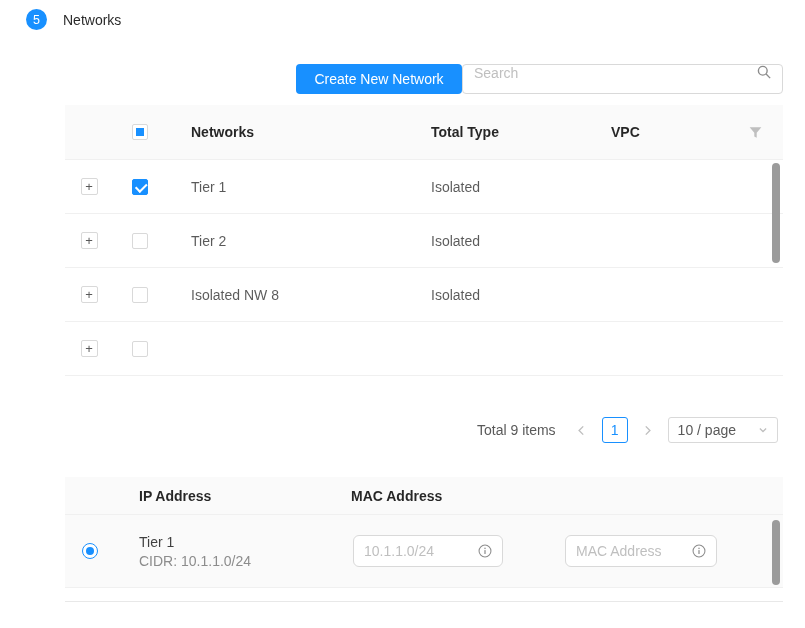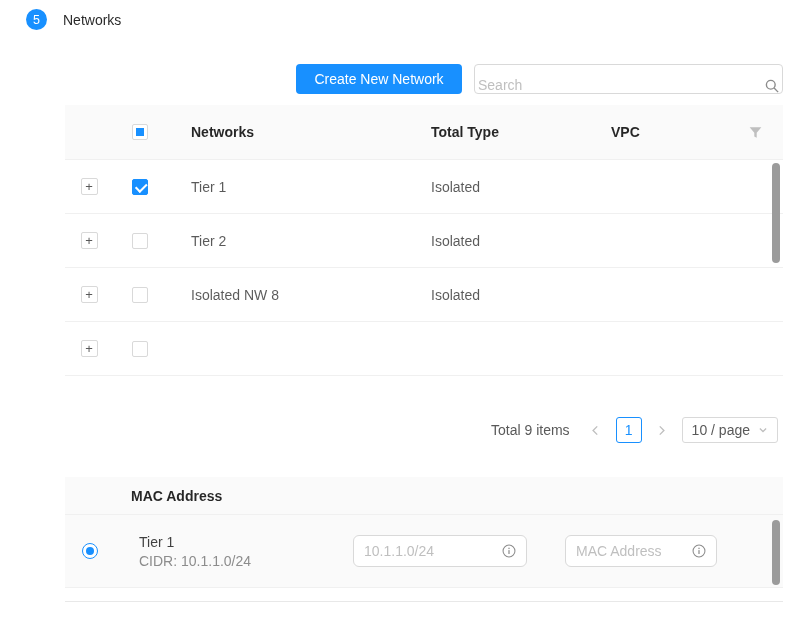--- a/index.html
+++ b/index.html
@@ -16,28 +16,28 @@
   
   .step-row { position:absolute; top:9px; left:26px; display:flex; align-items:center; gap:16px; }
   .step-badge {
     width:21px; height:21px; border-radius:50%;
     background:#1890ff; color:#fff; font-size:12.5px;
     display:flex; align-items:center; justify-content:center;
   }
   .step-label { color:rgba(0,0,0,0.85); font-size:14px; }
 
   
-  .toolbar { position:absolute; top:64px; left:296px; width:487px; height:36px; display:flex; gap:12px; }
+  .toolbar { position:absolute; top:64px; left:296px; width:487px; height:36px; display:flex; gap:0; }
   .create-btn {
     width:166px; height:30px; background:#1890ff; color:#fff;
     border:none; border-radius:4px; font-size:14px; font-family:inherit; cursor:pointer;
   }
   .search-box {
     flex:1; height:30px; border:1px solid #d9d9d9; border-radius:4px;
-    background:#fff; display:flex; align-items:flex-end; padding:0 3px; gap:8px;
+    background:#fff; display:flex; align-items:flex-start; padding:0 11px; gap:8px;
   }
   .search-box input {
     flex:1; min-width:0; border:none; outline:none; background:transparent;
     font:inherit; color:rgba(0,0,0,0.65);
   }
   input::placeholder { color:#bfbfbf; }
   .icon { display:inline-flex; align-items:center; justify-content:center; }
 
   
   .tbl { position:absolute; left:65px; width:718px; background:#fff; }
@@ -91,21 +91,21 @@
     width:24px; height:26px; background:none; border:none; cursor:pointer;
     display:flex; align-items:center; justify-content:center;
   }
   .pg-page {
     width:26px; height:26px; background:#fff; border:1px solid #1890ff; border-radius:3px;
     color:#1890ff; font:inherit; cursor:pointer;
     display:flex; align-items:center; justify-content:center;
   }
   .pg-select {
     height:26px; border:1px solid #d9d9d9; border-radius:3px; background:#fff;
-    display:flex; align-items:center; gap:8px; padding:0 9px; cursor:pointer; color:#595959;
+    display:flex; align-items:center; gap:22px; padding:0 9px; cursor:pointer; color:#595959;
   }
 
   
   .table2 { top:477px; }
   .table2 .tbl-header { height:38px; }
   .table2 .tbl-row { height:73px; background:#fafafa; }
   .c-radio { width:50px; display:flex; justify-content:center; }
   .c-defname { width:214px; padding-left:24px; }
   .c-ip   { width:220px; padding-left:24px; }
   .c-mac  { width:234px; padding-left:16px; }
@@ -115,21 +115,21 @@
     background:#fff; position:relative; cursor:pointer;
   }
   .radio::after {
     content:""; position:absolute; left:3px; top:3px; width:8px; height:8px;
     border-radius:50%; background:#1890ff;
   }
   .net-name { color:rgba(0,0,0,0.75); }
   .net-cidr { margin-top:3px; font-size:14px; color:#8c8c8c; }
 
   .input-box {
-    width:174px; height:32px; border:1px solid #d9d9d9; border-radius:6px;
+    width:150px; height:32px; border:1px solid #d9d9d9; border-radius:6px;
     background:#fff; display:flex; align-items:center; padding:0 10px; gap:6px;
   }
   .input-box input {
     flex:1; min-width:0; border:none; outline:none; background:transparent;
     font:inherit; color:rgba(0,0,0,0.65);
   }
 
   .bottom-divider { position:absolute; top:601px; left:65px; width:718px; border-top:1px solid #e8e8e8; }
 </style>
 </head>
@@ -253,20 +253,21 @@
         <svg width="10" height="10" viewBox="0 0 16 16" fill="none" stroke="#bfbfbf" stroke-width="2">
             <polyline points="3,5.5 8,10.5 13,5.5"></polyline>
           </svg>
       </span>
     </div>
   </div>
 
   <div class="tbl table2">
     <div class="tbl-header">
       <div class="c-radio"></div>
+      <div class="c-ip">IP Address</div>
       <div class="c-mac">MAC Address</div>
     </div>
 
     <div class="tbl-row">
       <div class="c-radio">
         <span class="radio"></span>
       </div>
       <div class="c-defname">
         <div class="net-name">Tier 1</div>
         <div class="net-cidr">CIDR: 10.1.1.0/24</div>

